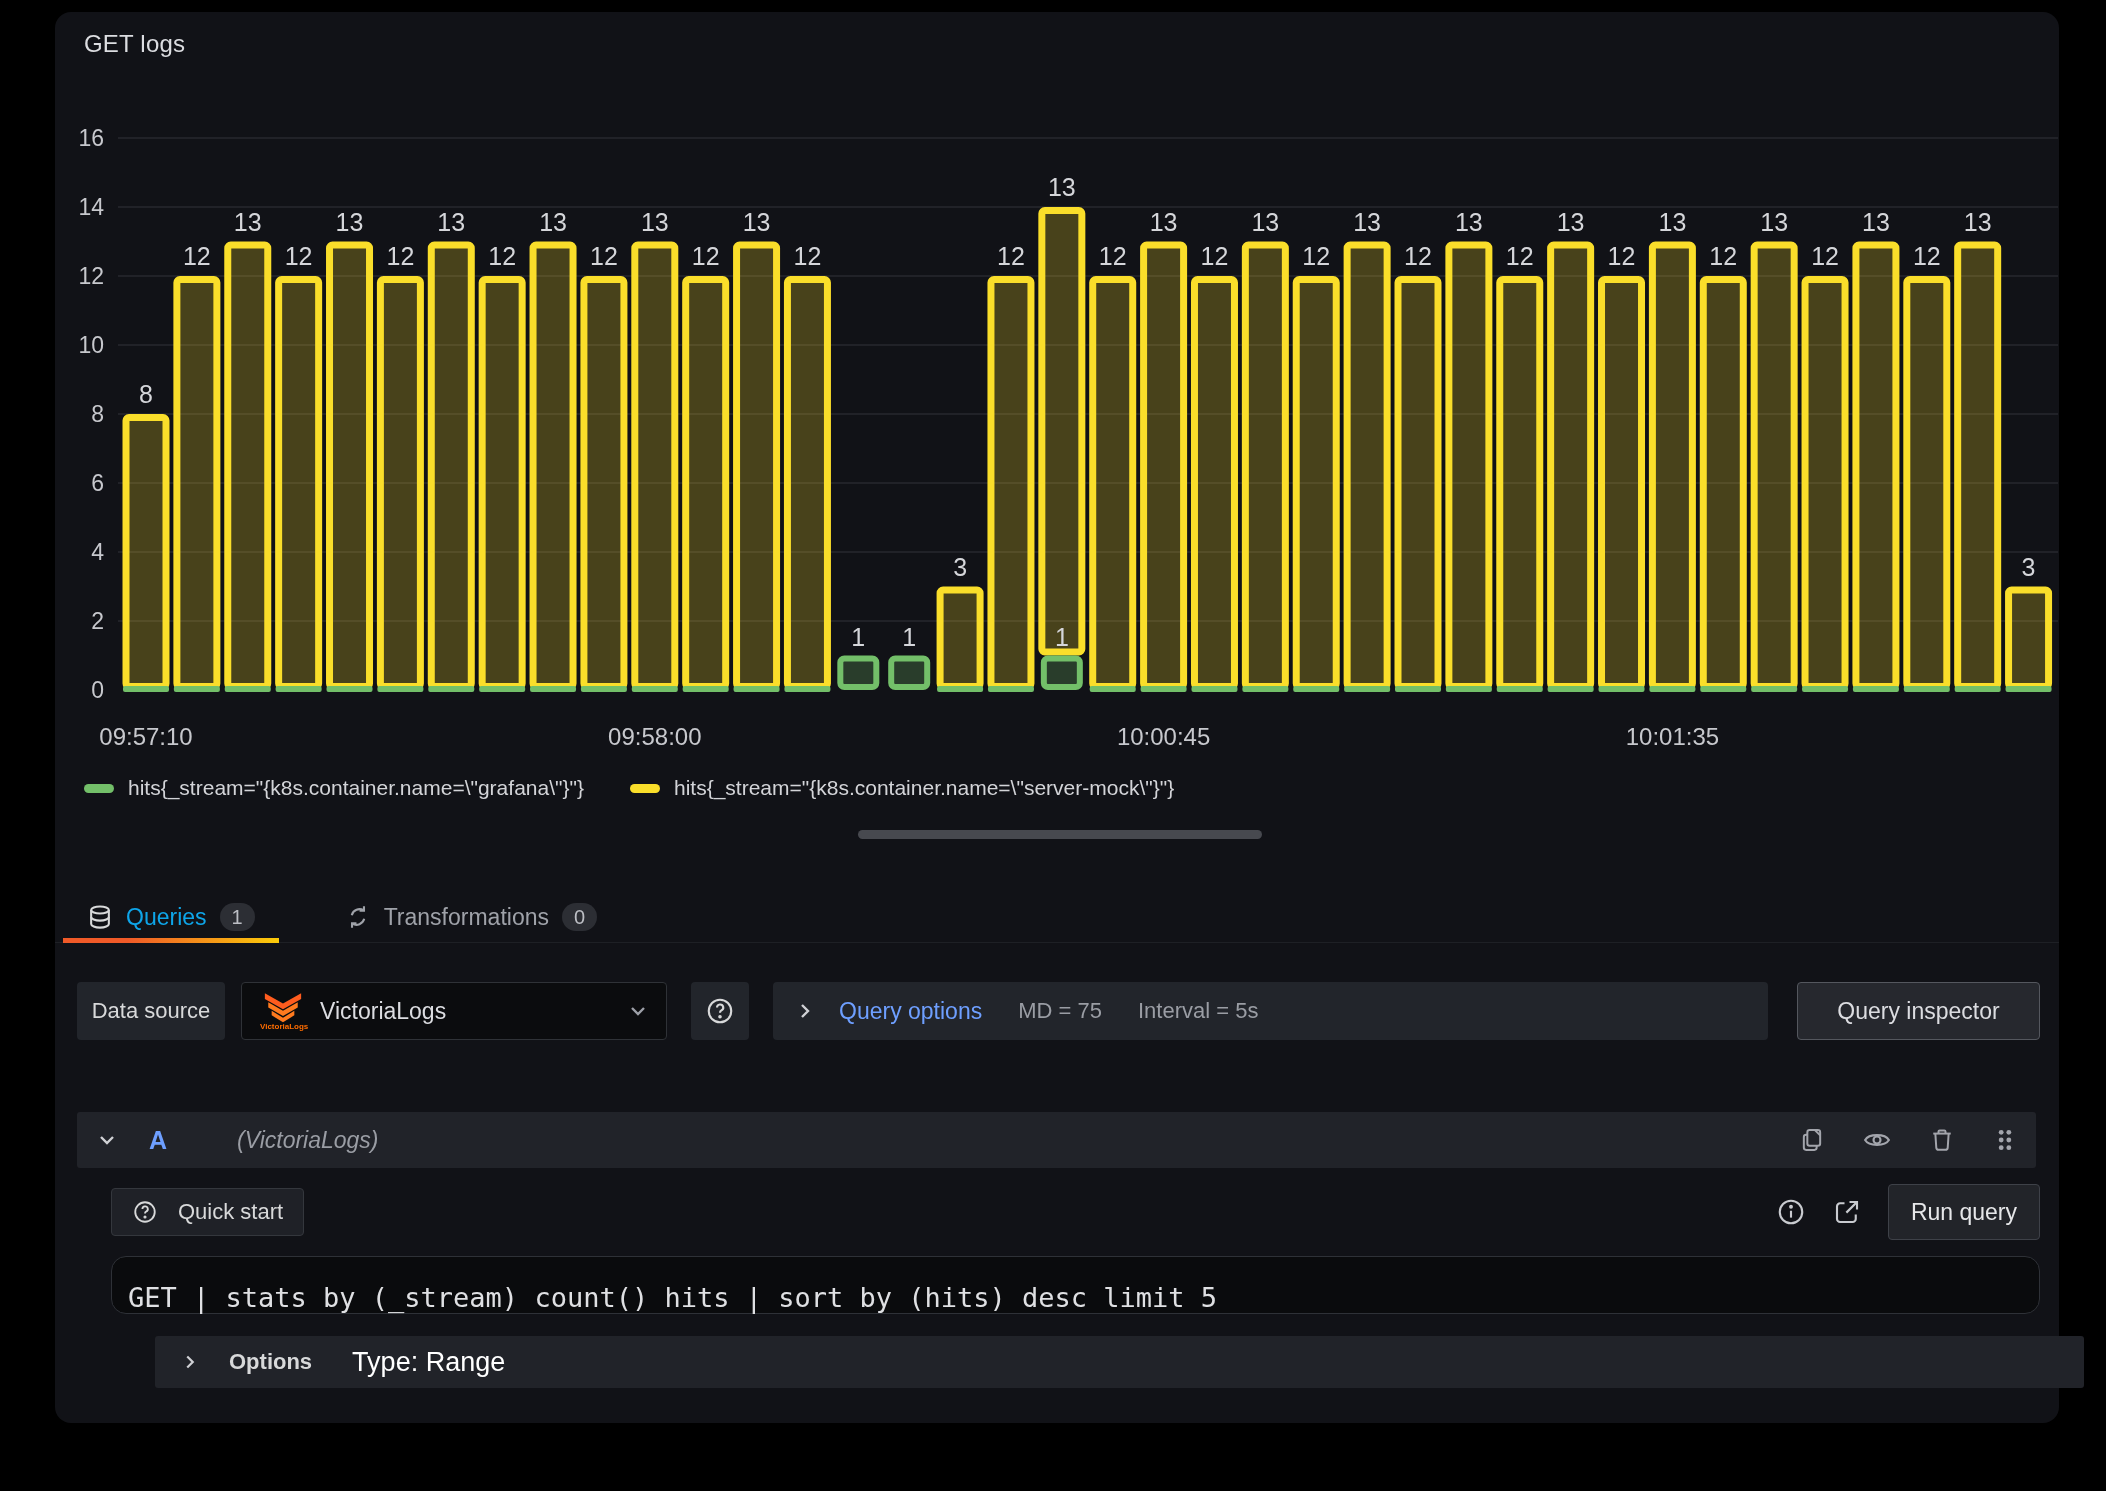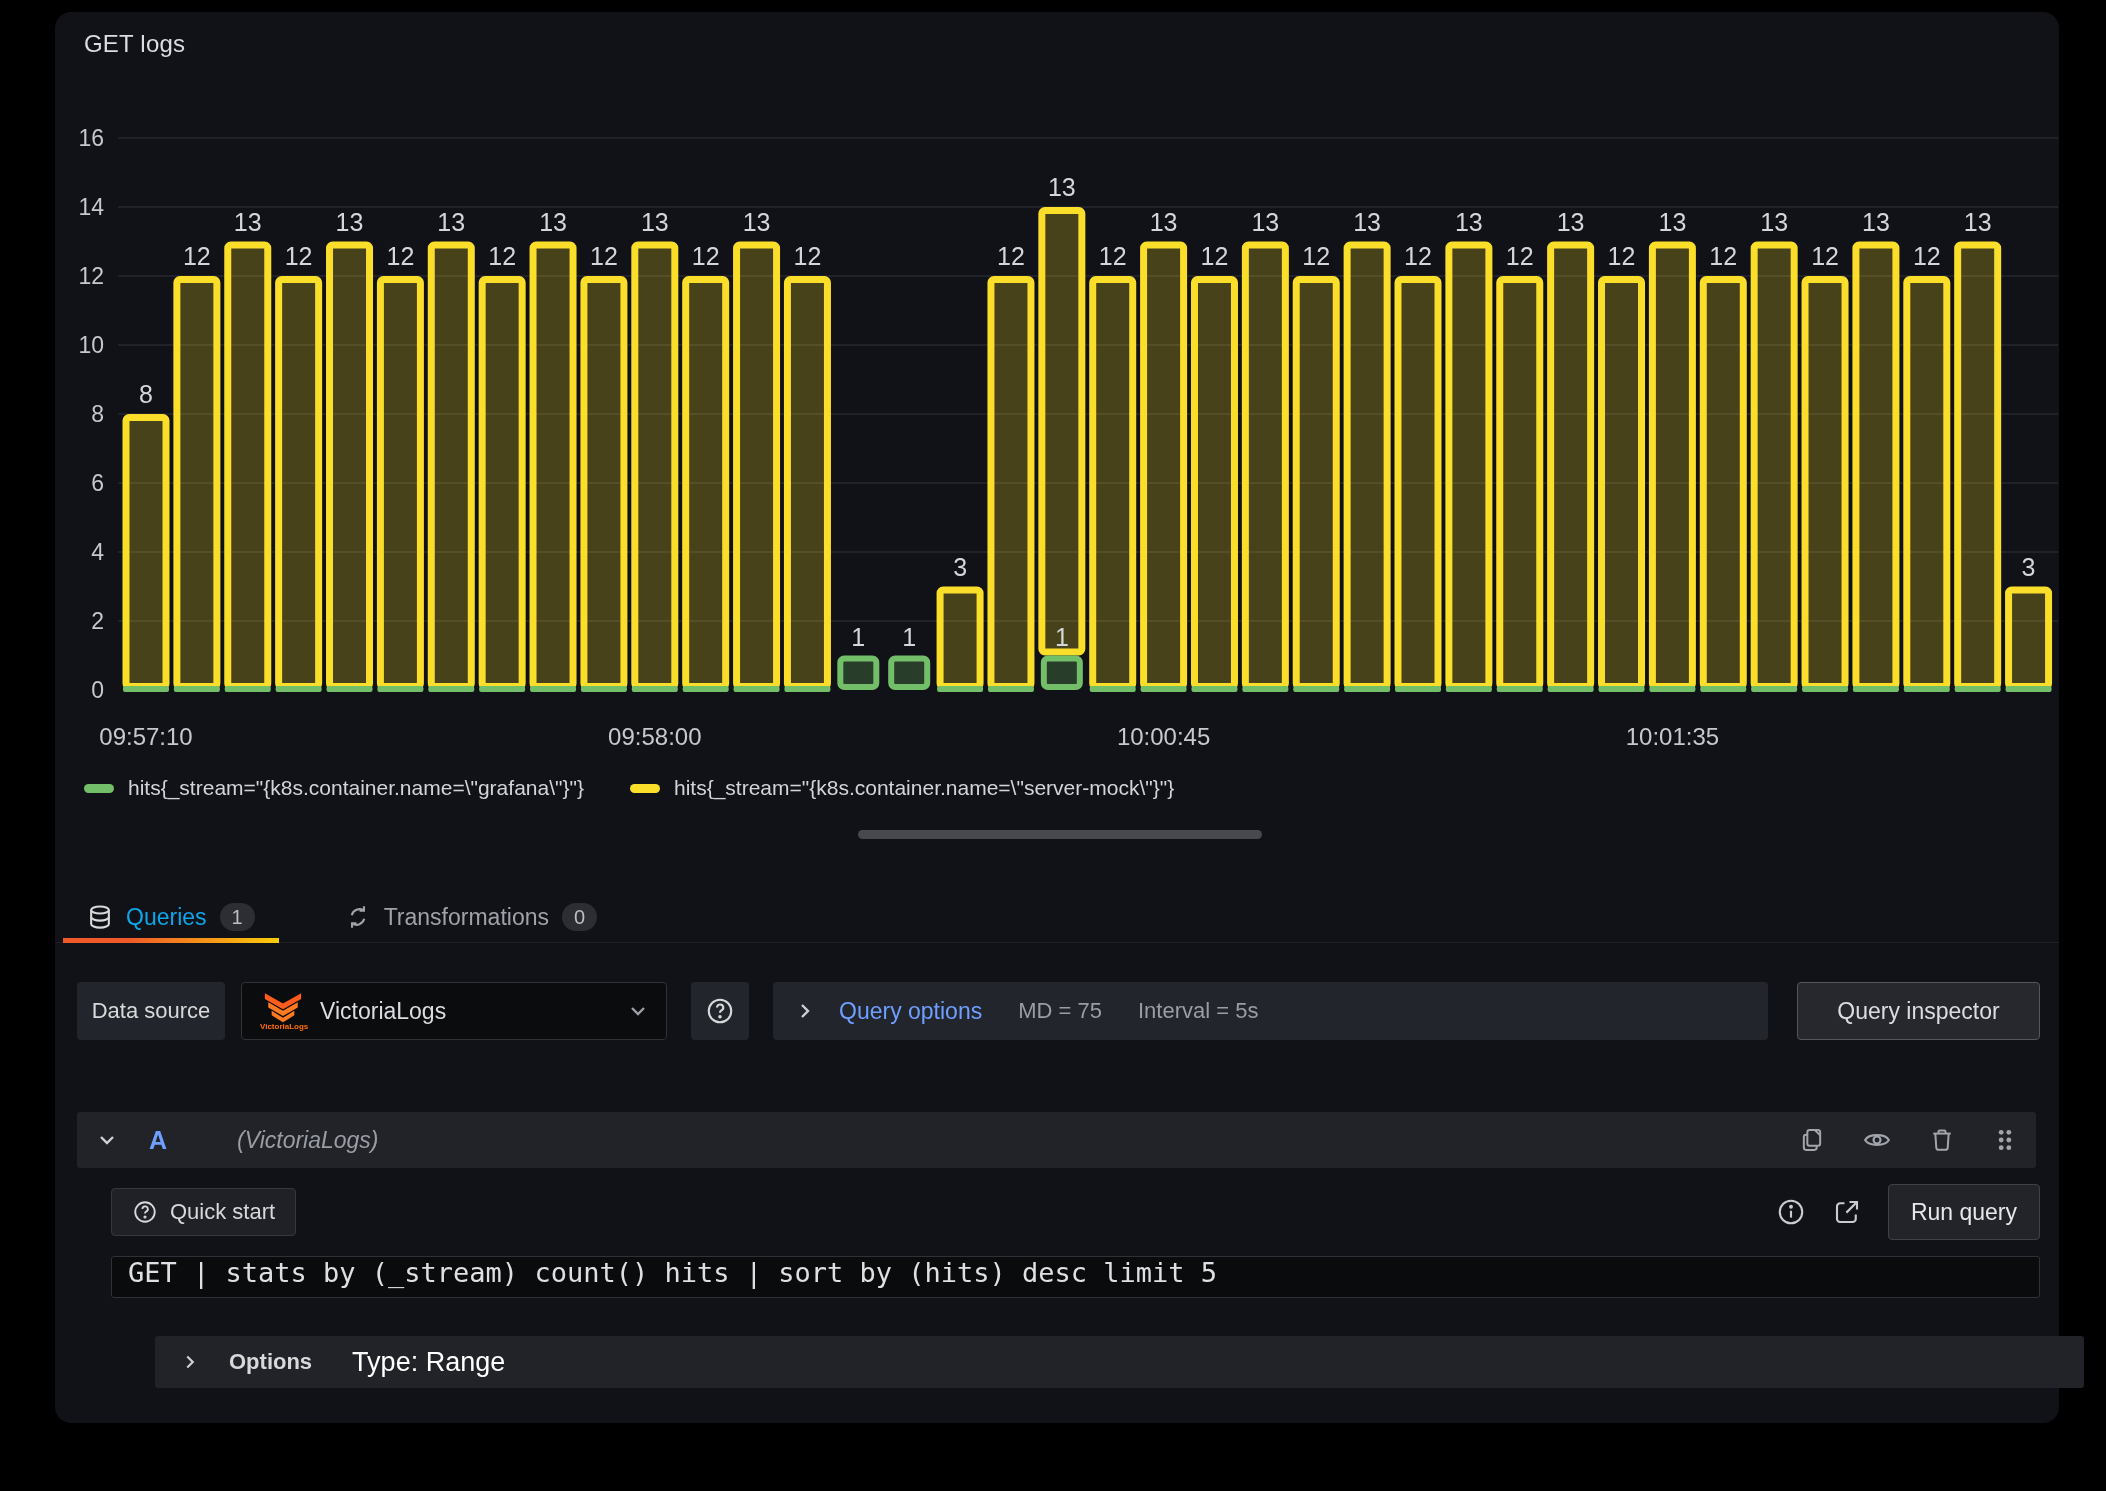--- a/index.html
+++ b/index.html
@@ -49,33 +49,33 @@
   .rowA{left:77px;top:1112px;width:1959px;height:56px;background:#212329;border-radius:3px;
         display:flex;align-items:center;cursor:pointer;}
   .rowA .chev{margin-left:18px;}
   .refid{margin-left:30px;font-size:25px;font-weight:700;color:#6e9fff;}
   .ds-hint{margin-left:70px;font-size:23px;font-style:italic;color:#9a9da4;}
   .rowA-icons{margin-left:auto;margin-right:18px;display:flex;align-items:center;gap:36px;}
   .icon-btn{cursor:pointer;display:flex;align-items:center;}
   
   .qs-row{left:111px;top:1184px;width:1929px;height:56px;display:flex;align-items:center;}
   .qs-btn{height:48px;background:#1f2127;border:1px solid #34373d;border-radius:4px;
-        display:flex;align-items:center;gap:12px;padding:0 20px;font-size:22px;font-weight:500;
+        display:flex;align-items:center;gap:20px;padding:0 20px;font-size:22px;font-weight:500;
         color:#d8d9da;cursor:pointer;box-sizing:border-box;}
   .qs-right{margin-left:auto;display:flex;align-items:center;gap:26px;}
   .seg{height:52px;border:1px solid #33363c;border-radius:4px;display:flex;align-items:center;
         padding:3px;box-sizing:border-box;}
   .seg-opt{height:44px;display:flex;align-items:center;padding:0 22px;font-size:22px;border-radius:3px;cursor:pointer;}
   .seg-opt.inactive{color:#9da0a8;}
   .seg-opt.active{background:#383b41;color:#f2f3f4;font-weight:600;}
   .run-btn{height:56px;background:#222429;border:1px solid #3e4148;border-radius:4px;
         display:flex;align-items:center;padding:0 22px;font-size:23px;font-weight:500;
         color:#e6e7e9;cursor:pointer;box-sizing:border-box;}
-  .query-input{left:111px;top:1256px;width:1929px;height:42px;background:#0a0b0d;
-        border:1px solid #2e3137;border-radius:3px;display:flex;align-items:flex-start;
+  .query-input{left:111px;top:1256px;width:1929px;height:58px;background:#0a0b0d;
+        border:1px solid #2e3137;border-radius:15px;display:flex;align-items:flex-end;
         box-sizing:border-box;cursor:text;}
   .query-text{margin-left:16px;font-family:"DejaVu Sans Mono","Liberation Mono",monospace;
         font-size:27px;color:#dfe0e3;white-space:pre;}
   .opt-row{left:111px;top:1336px;width:1929px;height:52px;background:#212329;border-radius:3px;
         display:flex;align-items:center;cursor:pointer;margin-left:44px;}
   .opt-row .chev{margin-left:24px;}
   .opt-label{margin-left:28px;font-size:22px;font-weight:700;color:#d8d9da;}
   .opt-type{margin-left:40px;font-size:27px;color:#ffffff;}
   svg.ic{display:block;}
 </style>

